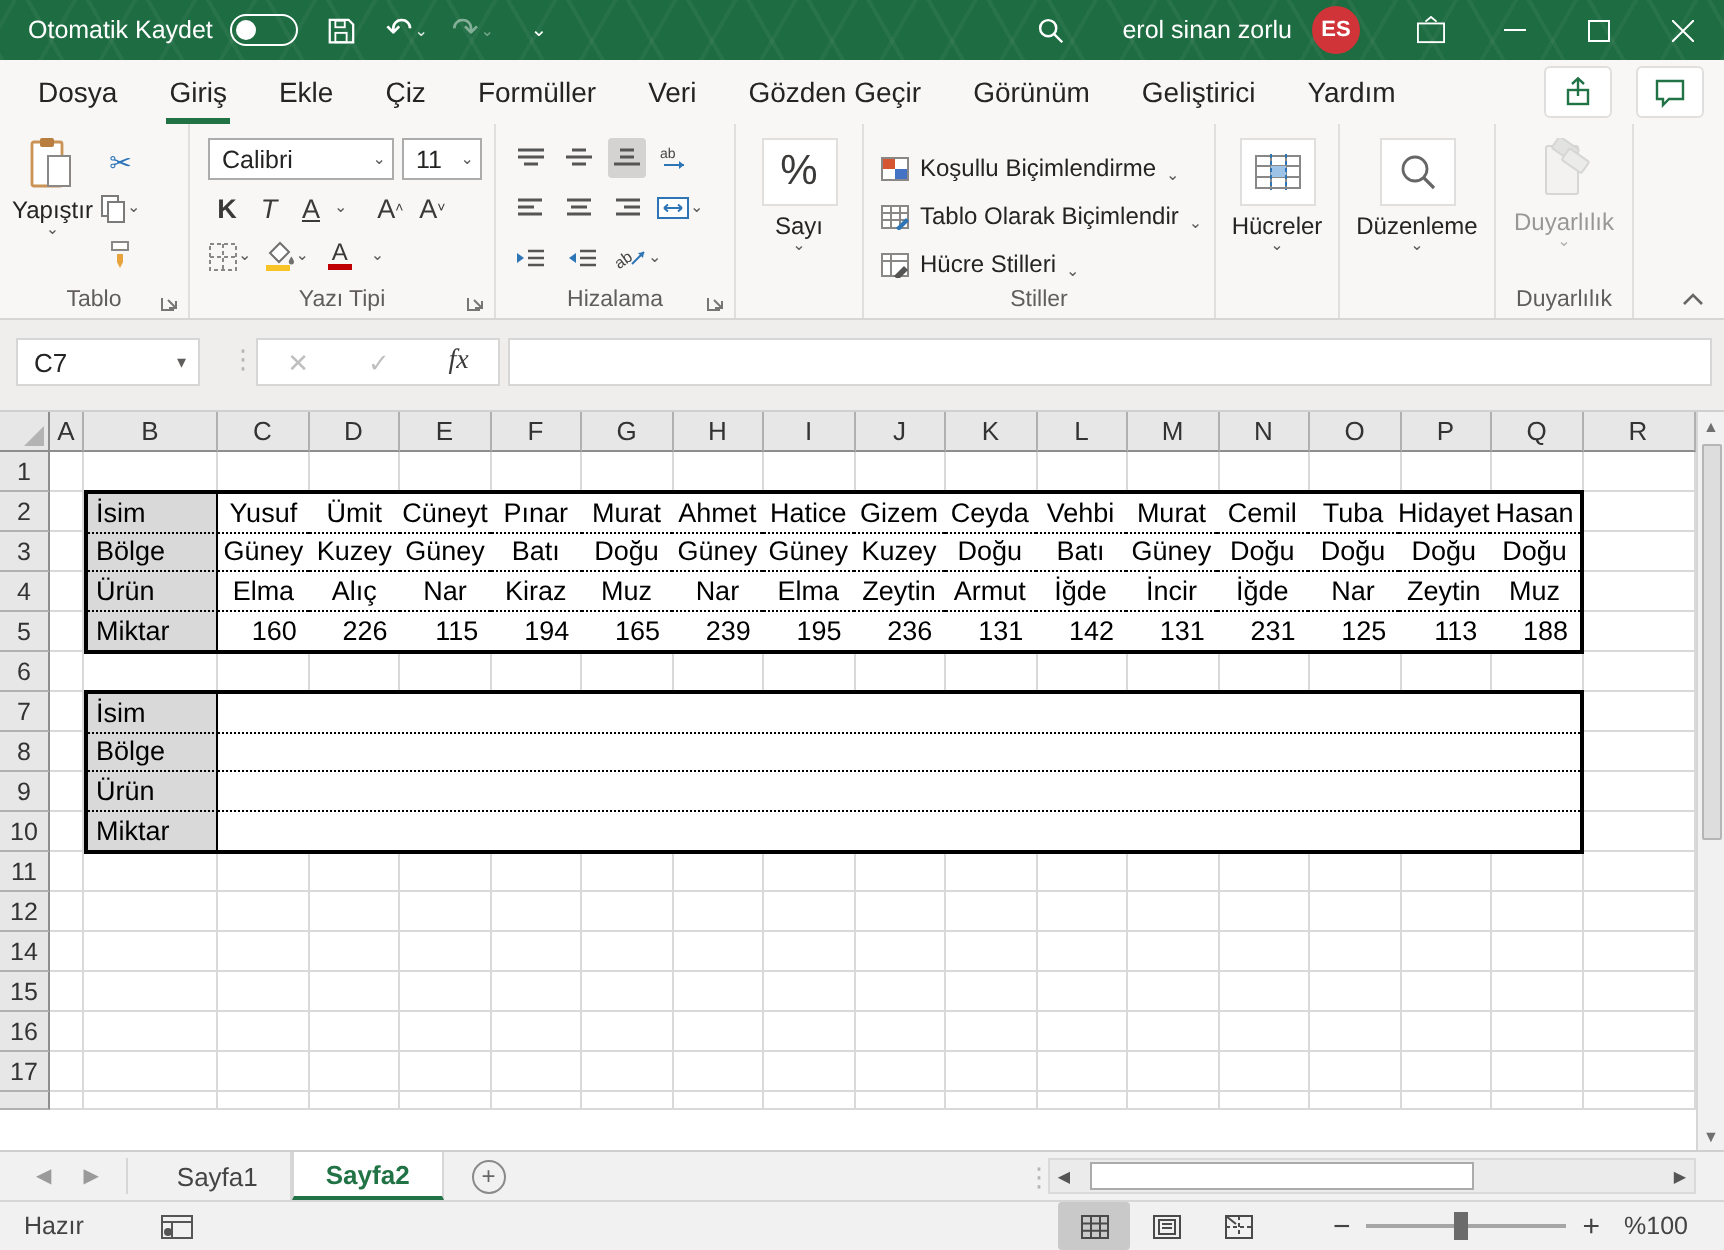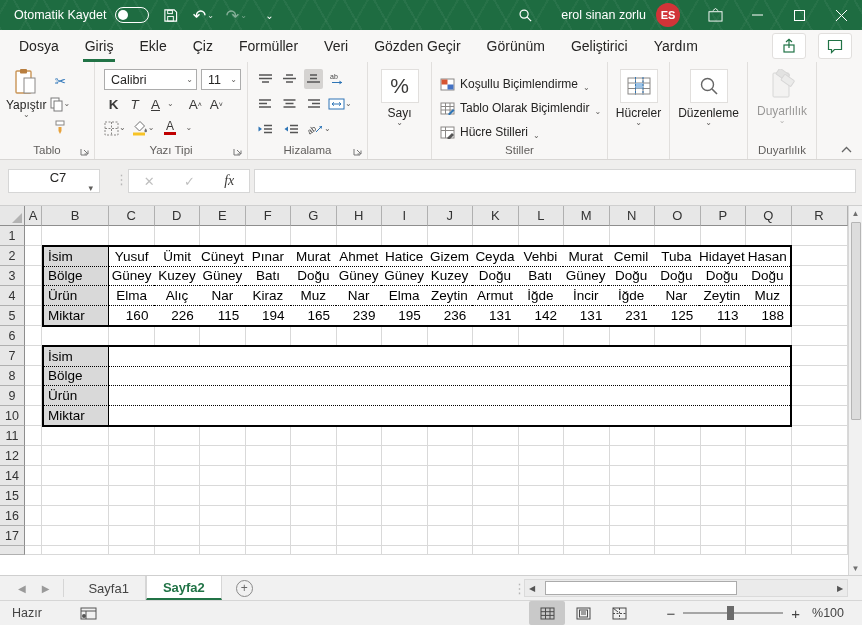--- a/index.html
+++ b/index.html
@@ -48,21 +48,21 @@
   .combo .cv { flex:1; }
   .combo .caret { margin-left:3px; }
   .fbtn { min-width:19px; height:20px; display:flex; align-items:center; justify-content:center; font-size:13.5px; cursor:pointer; color:#3b3a39; }
   .sel { background:#D5D3D1; border-radius:2px; }
   .stylesrow { display:flex; align-items:flex-end; gap:5px; height:21px; font-size:12px; cursor:pointer; padding-left:8px; }
   .disabled { opacity:.45; }
   .ribbon-collapse { position:absolute; right:10px; bottom:6px; cursor:pointer; }
 
   
   .fbar { position:absolute; top:160px; left:0; right:0; height:46px; background:#EFEEED; border-bottom:1px solid #CFCFCF; }
-  .namebox { position:absolute; left:8px; top:9px; width:92px; height:24px; background:#fff; border:1px solid #D6D6D6; display:flex; align-items:center; font-size:13px; padding-left:8px;flex-direction:column; }
+  .namebox { position:absolute; left:8px; top:9px; width:92px; height:24px; background:#fff; border:1px solid #D6D6D6; display:flex; align-items:center; font-size:13px; padding-left:8px; }
   .namebox .caret { margin-left:auto; margin-right:6px; font-size:9px; color:#605E5C; }
   .vdots { position:absolute; left:115px; top:12px; color:#B5B5B5; font-size:13px; letter-spacing:0; }
   .fbtns { position:absolute; left:128px; top:9px; width:122px; height:24px; background:#fff; border:1px solid #D6D6D6; display:flex; align-items:center; justify-content:space-around; }
   .gray { color:#BFBFBF; }
   .fx { font-family:"Liberation Serif",serif; font-style:italic; font-size:14px; color:#3b3a39; }
   .finput { position:absolute; left:254px; top:9px; right:6px; height:24px; background:#fff; border:1px solid #D6D6D6; font-size:13px; padding:3px 6px; }
 
   
   .sheet { position:absolute; top:206px; left:0; width:848px; height:369px; background:#fff; overflow:hidden; }
   .grid-head { display:flex; height:20px; }

